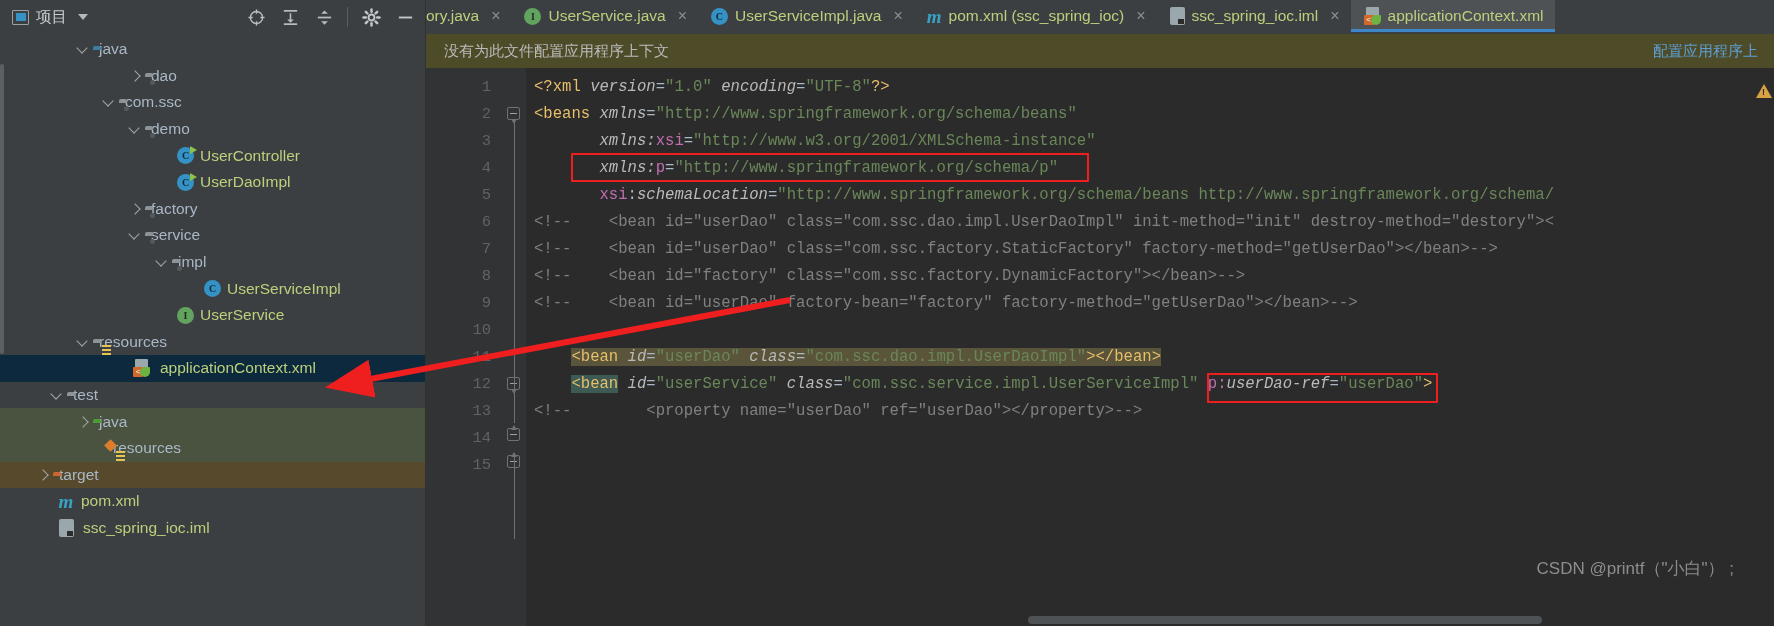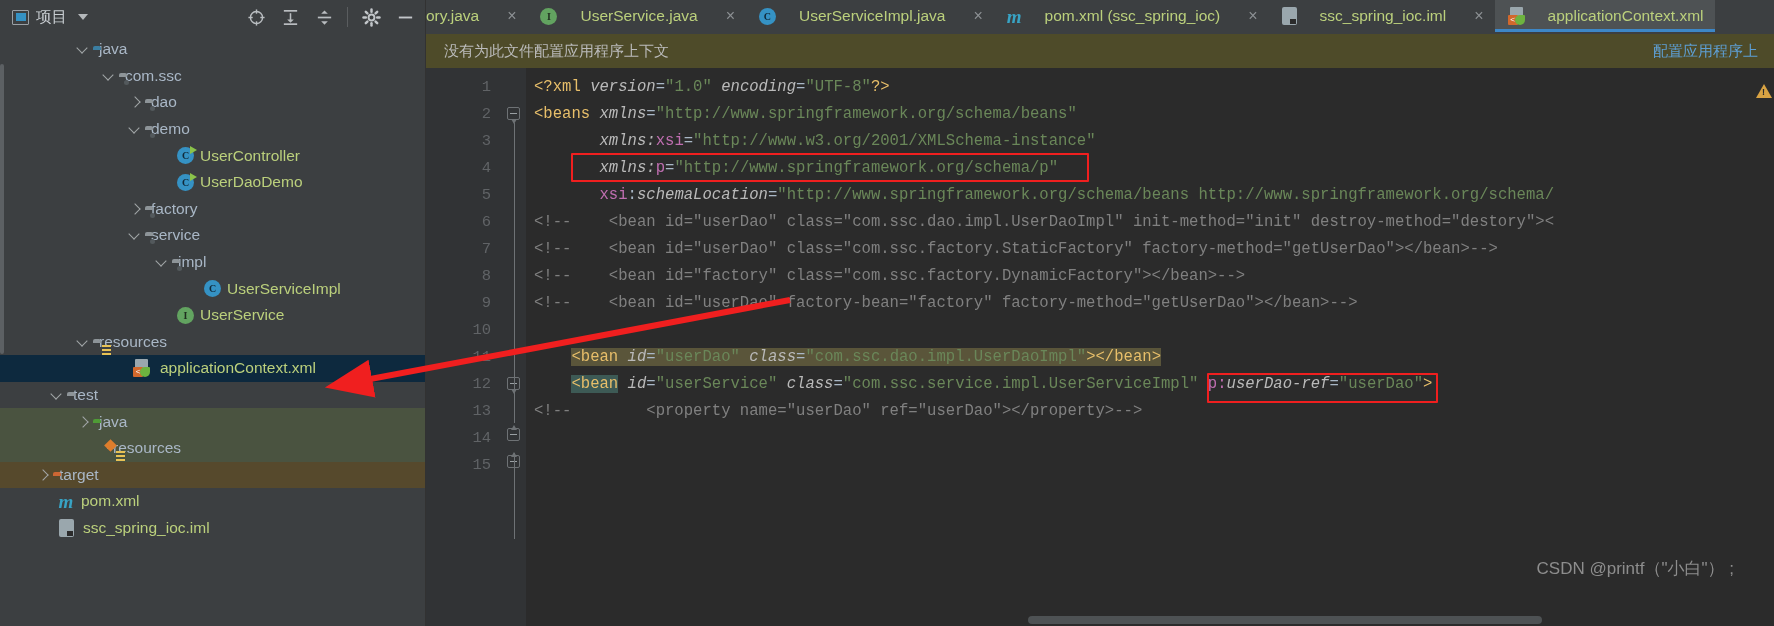--- a/index.html
+++ b/index.html
@@ -73,21 +73,21 @@
   .tabs {
     flex: 1 1 auto;
     display: flex;
     align-items: stretch;
     background: #3c3f41;
     overflow: hidden;
   }
   .tab {
     display: flex;
     align-items: center;
-    gap: 23px;
+    gap: 7px;
     padding: 0 11px 0 13px;
     height: 32px;
     color: #bbd07c;
     font-size: 15.5px;
     white-space: nowrap;
     font-family: "Liberation Sans", sans-serif;
     position: relative;
     background: #3c3f41;
   }
   .tab.clipped { padding-left: 0; }
@@ -488,30 +488,30 @@
           <i></i>
         </div>
       <div class="tree">
 
         <div class="trow" style="padding-left:76px">
           <span class="arrow down"></span>
           <span class="fi"><span class="folder blue"></span></span>
           <span class="lbl txt-gray">java</span>
         </div>
 
+        <div class="trow" style="padding-left:128px">
+          <span class="arrow right"></span>
+          <span class="fi"><span class="folder pkg"></span></span>
+          <span class="lbl txt-gray">dao</span>
+        </div>
+
         <div class="trow" style="padding-left:102px">
           <span class="arrow down"></span>
           <span class="fi"><span class="folder pkg"></span></span>
           <span class="lbl txt-gray">com.ssc</span>
-        </div>
-
-        <div class="trow" style="padding-left:128px">
-          <span class="arrow right"></span>
-          <span class="fi"><span class="folder pkg"></span></span>
-          <span class="lbl txt-gray">dao</span>
         </div>
 
         <div class="trow" style="padding-left:128px">
           <span class="arrow down"></span>
           <span class="fi"><span class="folder pkg"></span></span>
           <span class="lbl txt-gray">demo</span>
         </div>
 
         <div class="trow" style="padding-left:177px">
           <span class="fi" style="position:relative">
@@ -519,21 +519,21 @@
               <span class="run-mark"></span>
           </span>
           <span class="lbl txt-green">UserController</span>
         </div>
 
         <div class="trow" style="padding-left:177px">
           <span class="fi" style="position:relative">
             <span class="cls-ic">C</span>
               <span class="run-mark"></span>
           </span>
-          <span class="lbl txt-green">UserDaoDemo</span>
+          <span class="lbl txt-green">UserDaoImpl</span>
         </div>
 
         <div class="trow" style="padding-left:128px">
           <span class="arrow right"></span>
           <span class="fi"><span class="folder pkg"></span></span>
           <span class="lbl txt-gray">factory</span>
         </div>
 
         <div class="trow" style="padding-left:128px">
           <span class="arrow down"></span>

